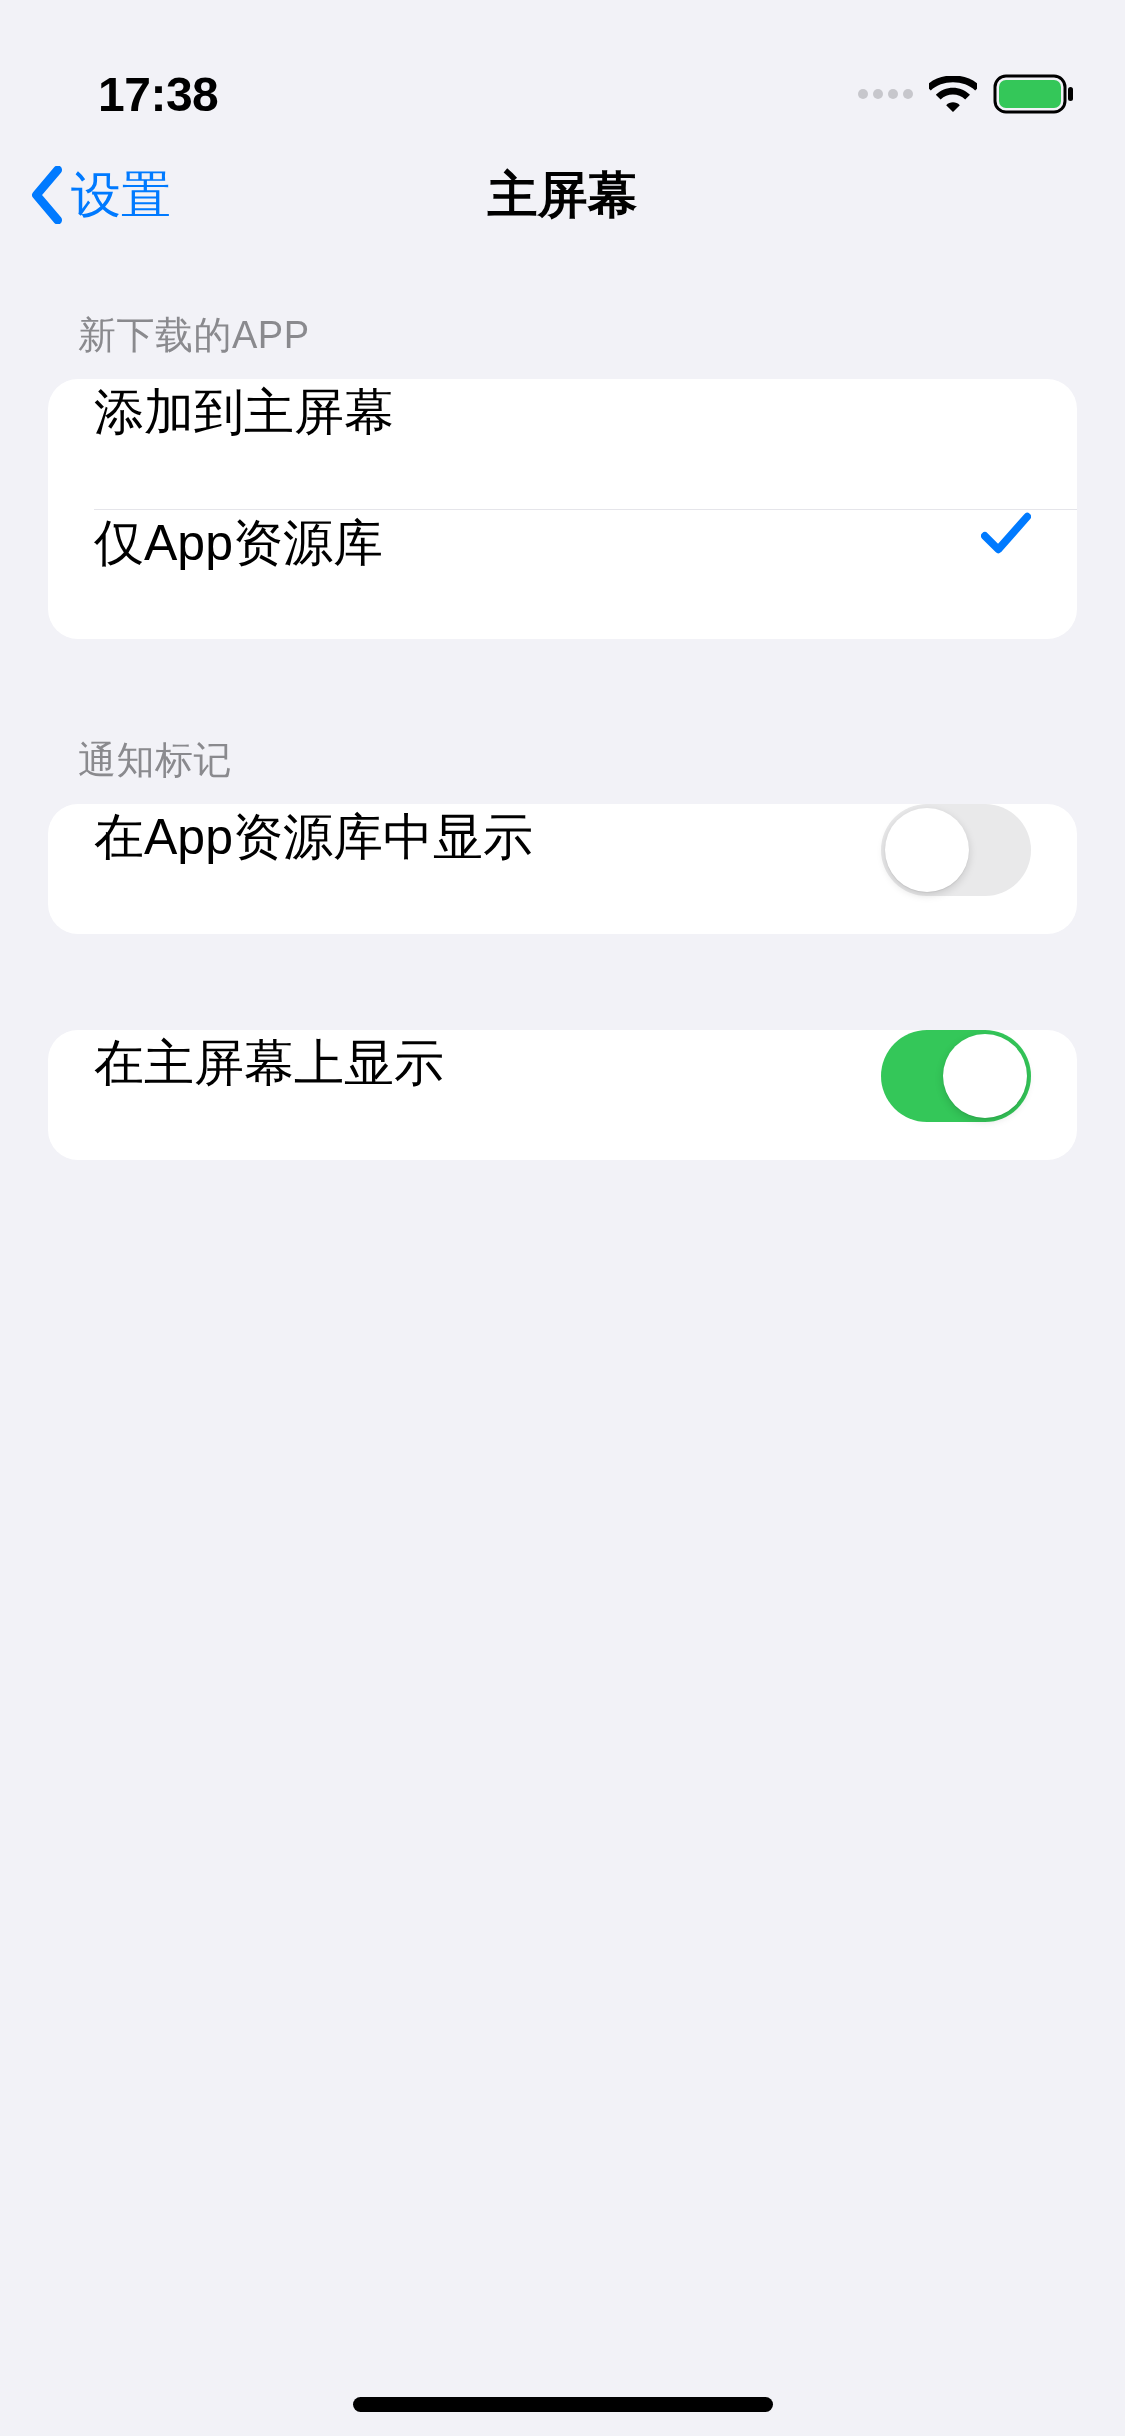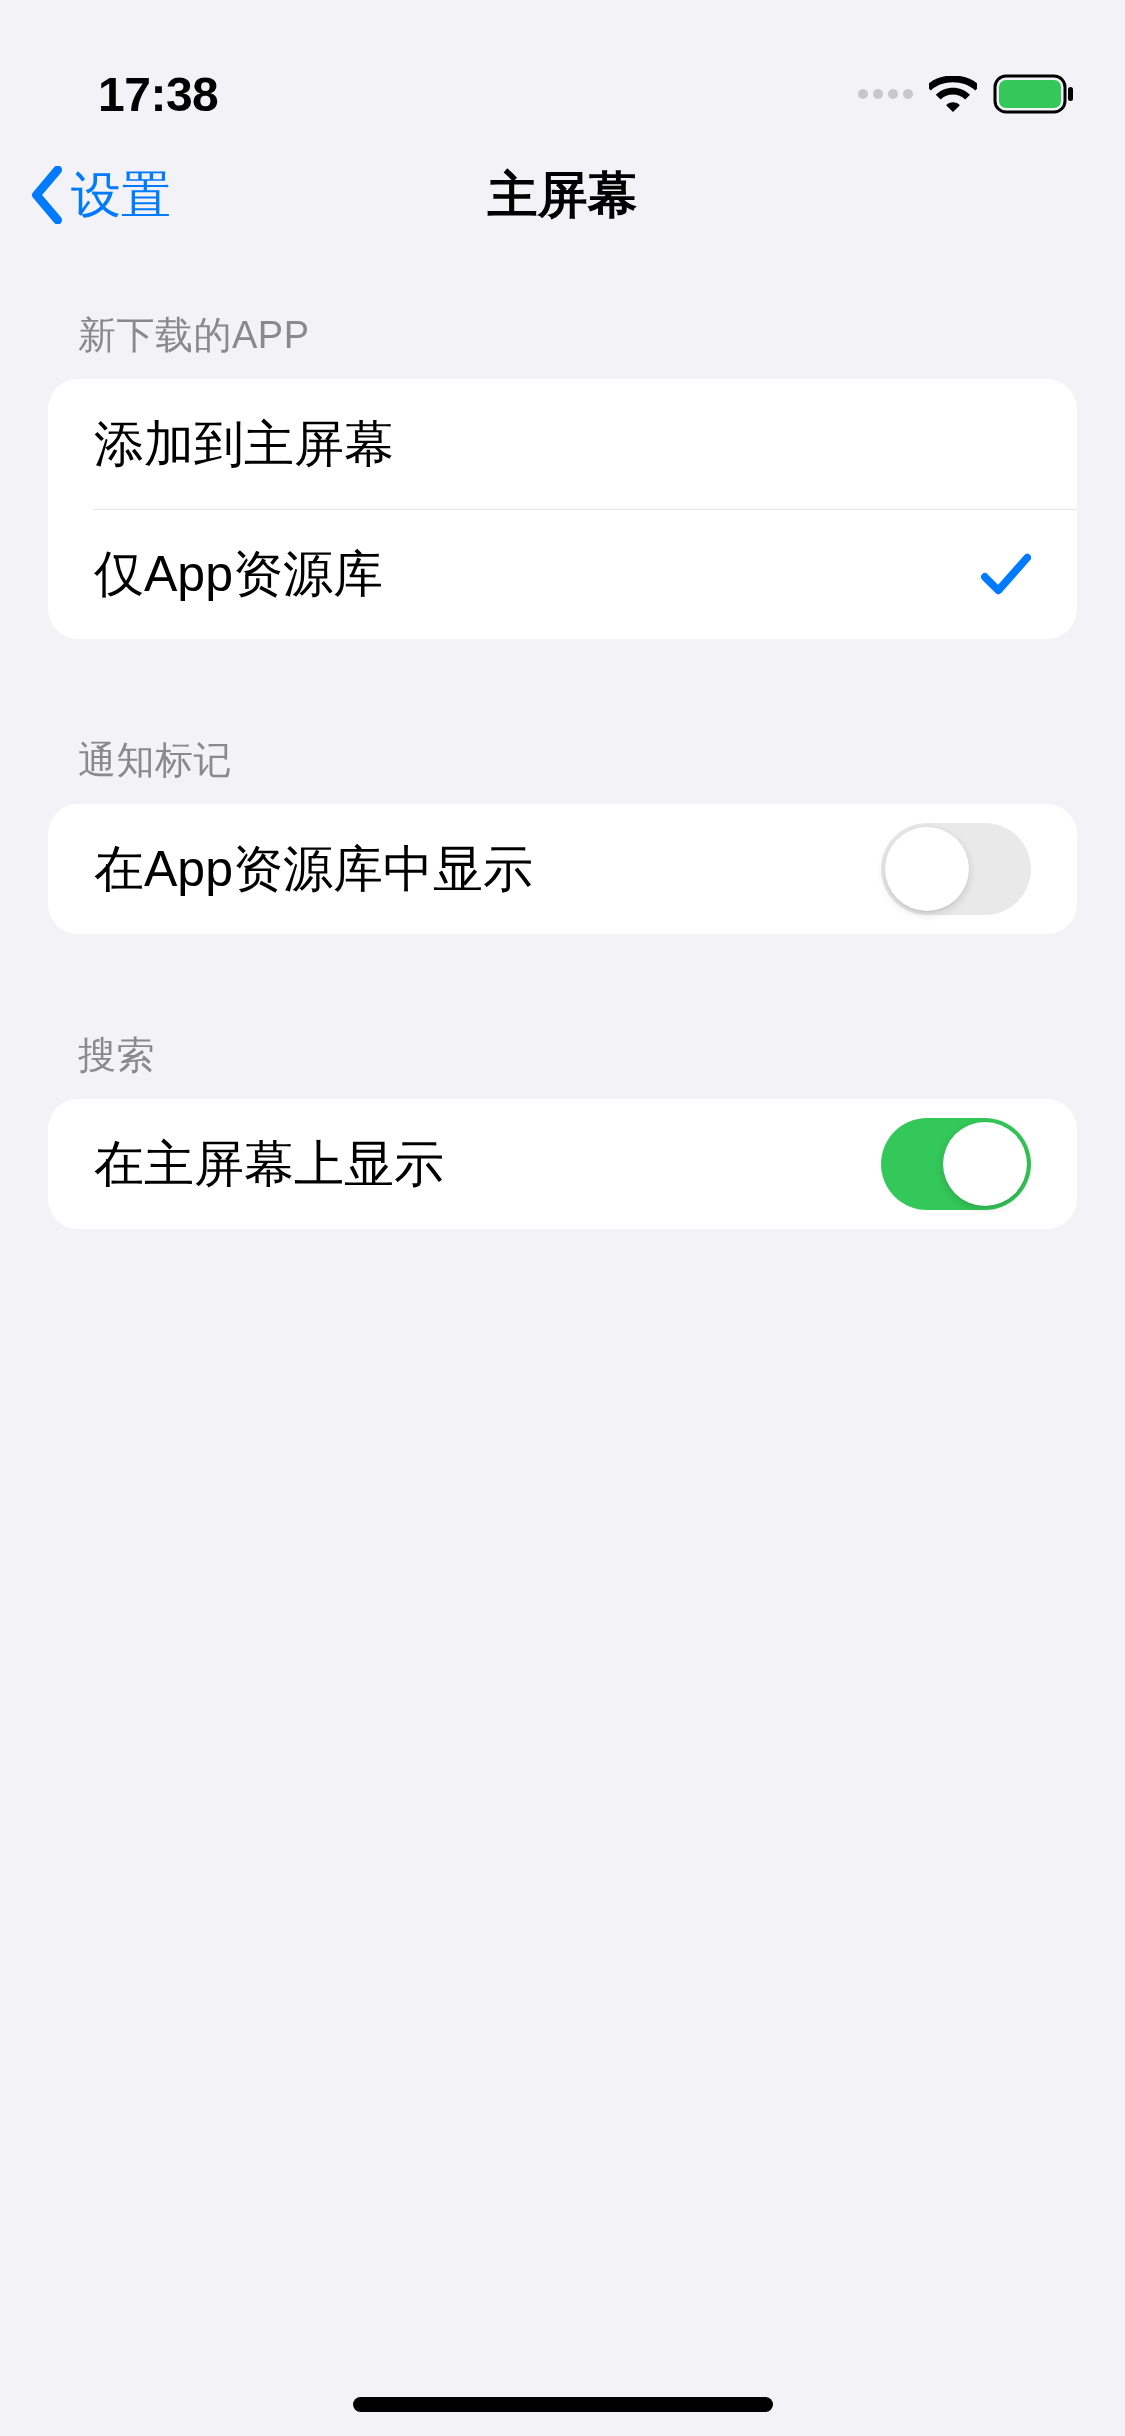--- a/index.html
+++ b/index.html
@@ -74,21 +74,20 @@
       letter-spacing: 0.5px;
     }
     .group {
       background: #fff;
       border-radius: 30px;
       overflow: hidden;
       margin-bottom: 96px;
     }
     .row {
       display: flex;
-      align-items: center;
       justify-content: space-between;
       min-height: 130px;
       padding: 0 46px 0 46px;
       font-size: 50px;
       color: #000;
     }
     .row + .row { border-top: 1px solid #e5e5ea; margin-left: 46px; padding-left: 0; }
     .checkmark svg { width: 50px; height: 48px; display: block; }
     .toggle {
       width: 150px;
@@ -179,21 +178,20 @@
   <div class="section-header">通知标记</div>
   <div class="group">
     <div class="row">
       <span>在App资源库中显示</span>
       <div class="toggle toggle-off">
         <div class="knob"></div>
       </div>
     </div>
   </div>
 
-  <div class="section-header">搜索</div>
   <div class="group">
     <div class="row">
       <span>在主屏幕上显示</span>
       <div class="toggle toggle-on">
         <div class="knob"></div>
       </div>
     </div>
   </div>
 </div>
 

